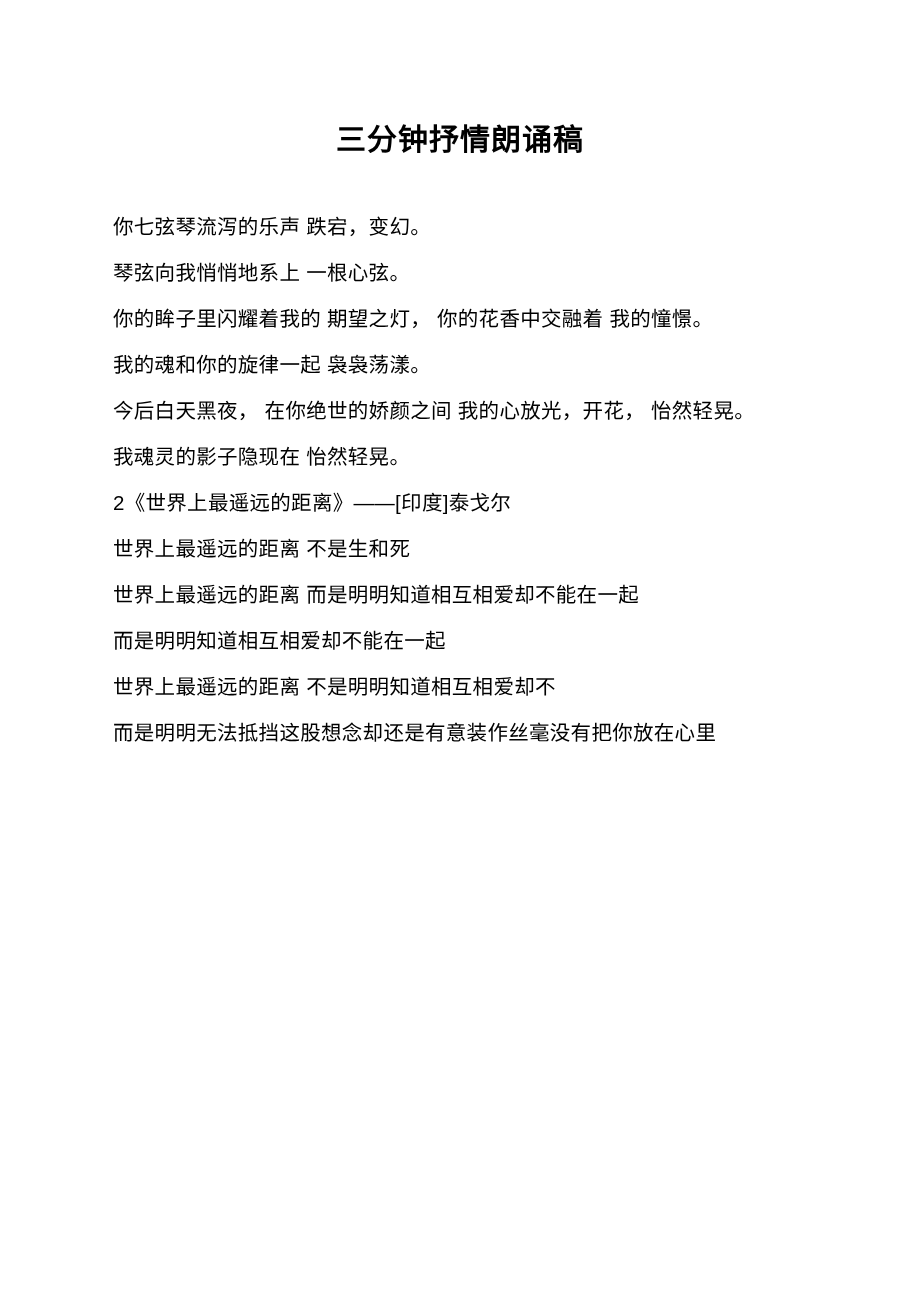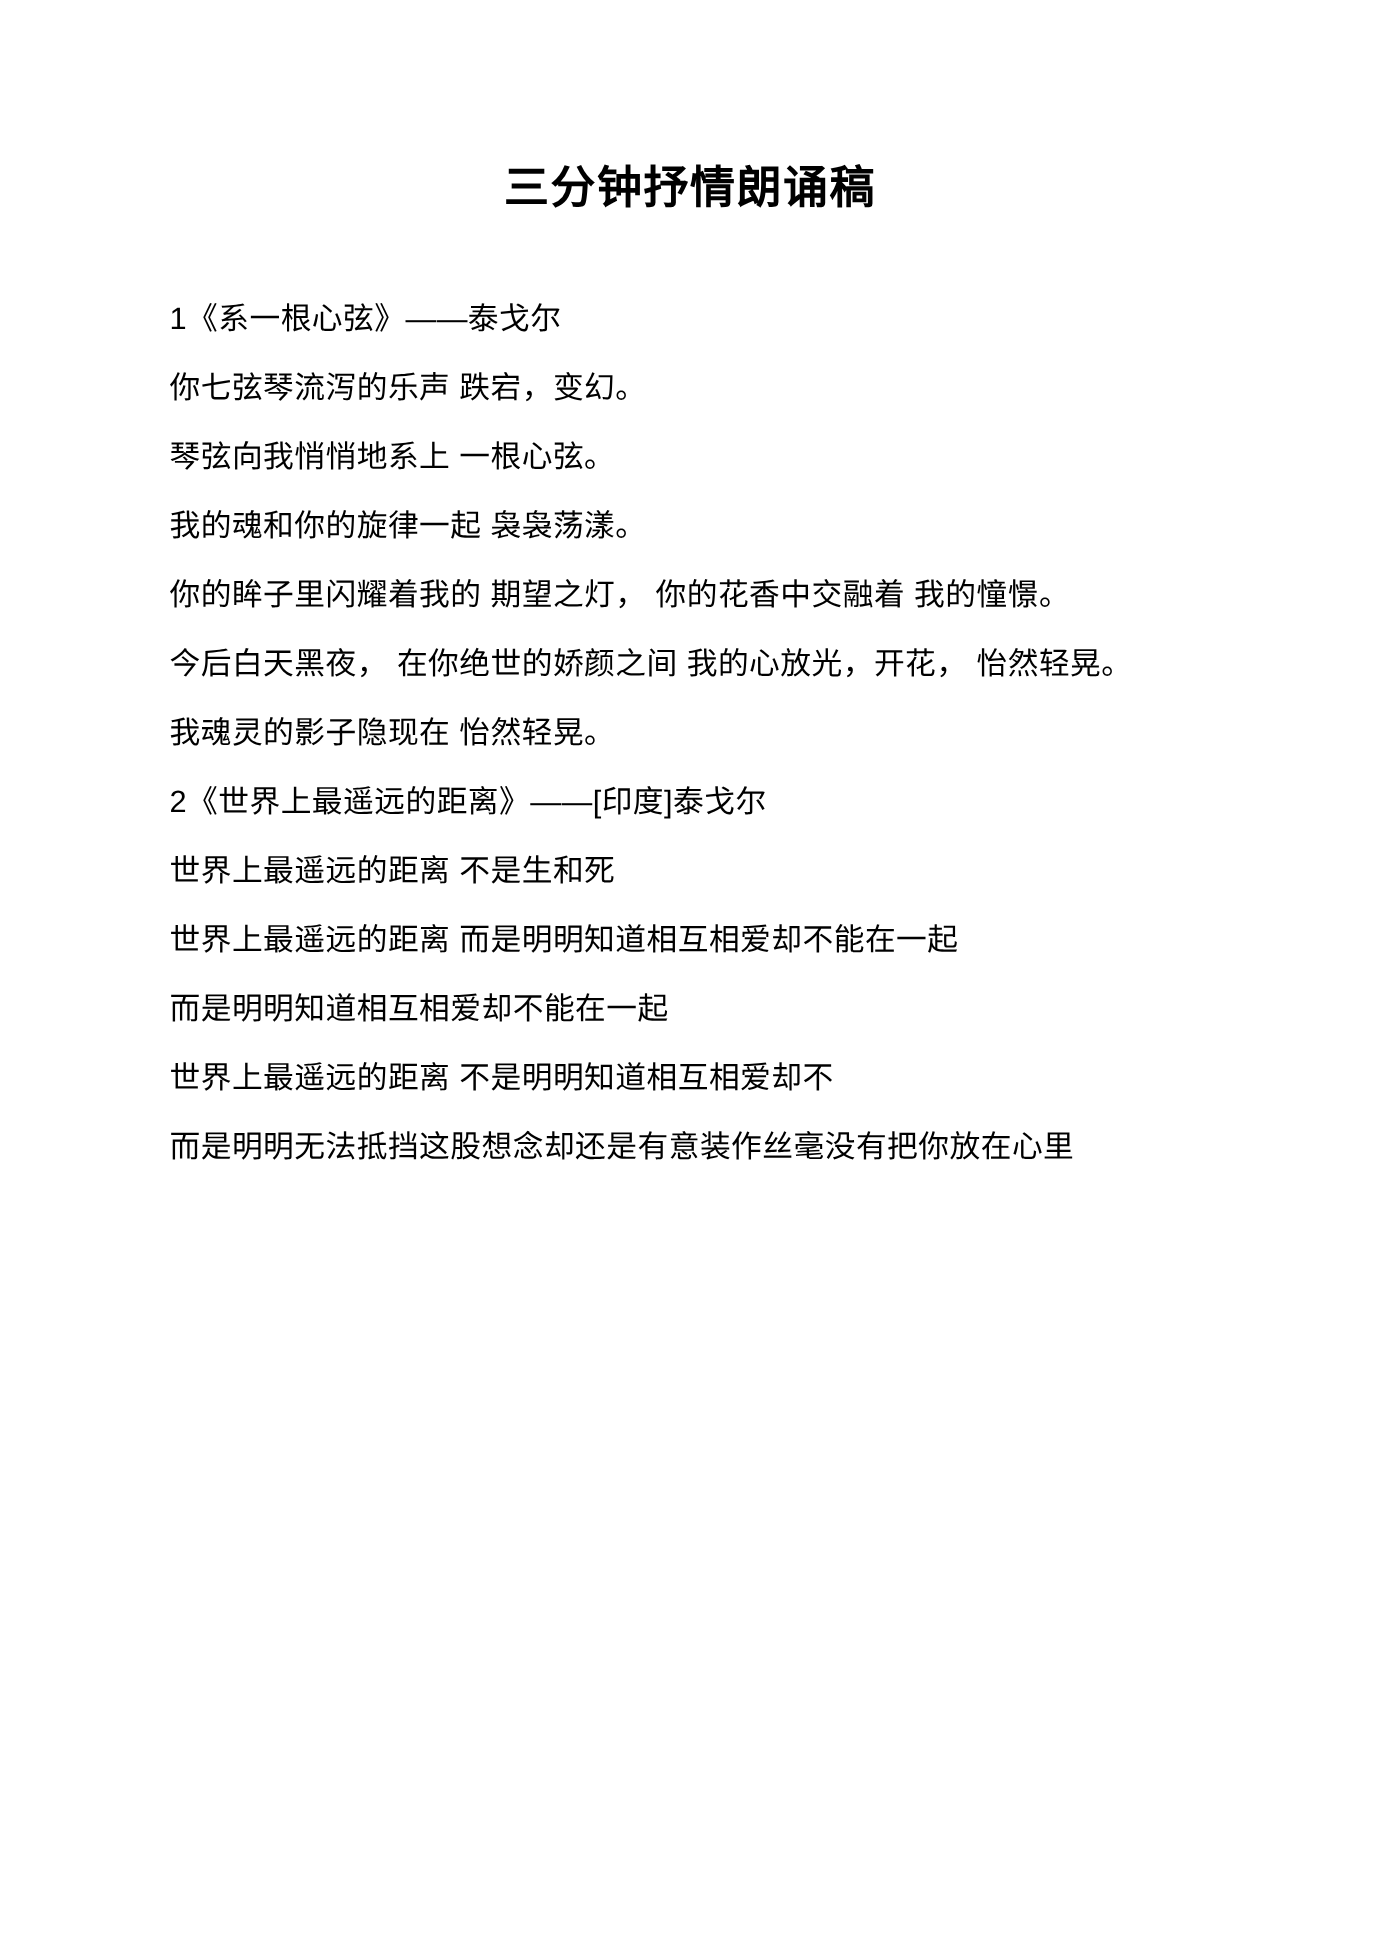--- a/index.html
+++ b/index.html
@@ -22,21 +22,21 @@
     padding: 96px 72px 40px 72px;
     background: #ffffff;
   }
   .doc-title {
     text-align: center;
     font-family: Liberation Serif, serif;
     font-weight: bold;
     font-size: 30px;
     line-height: 40px;
     letter-spacing: 1px;
-    margin: 10px 0 44px 0;
+    margin: 24px 0 44px 0;
   }
   .body-text {
     font-family: "Liberation Sans", "DejaVu Sans", sans-serif;
     font-size: 20.5px;
     line-height: 46px;
     letter-spacing: 0.3px;
   }
   .para {
     margin: 0;
     text-indent: 2em;
@@ -44,25 +44,24 @@
   }
 </style>
 </head>
 <body>
 
 <div class="page">
 
   <h1 class="doc-title">三分钟抒情朗诵稿</h1>
 
   <div class="body-text">
-    <p class="para">1《系一根心弦》——泰戈尔</p>
     <p class="para">你七弦琴流泻的乐声 跌宕，变幻。</p>
     <p class="para">琴弦向我悄悄地系上 一根心弦。</p>
+    <p class="para">你的眸子里闪耀着我的 期望之灯， 你的花香中交融着 我的憧憬。</p>
     <p class="para">我的魂和你的旋律一起 袅袅荡漾。</p>
-    <p class="para">你的眸子里闪耀着我的 期望之灯， 你的花香中交融着 我的憧憬。</p>
     <p class="para">今后白天黑夜， 在你绝世的娇颜之间 我的心放光，开花， 怡然轻晃。</p>
     <p class="para">我魂灵的影子隐现在 怡然轻晃。</p>
     <p class="para">2《世界上最遥远的距离》——[印度]泰戈尔</p>
     <p class="para">世界上最遥远的距离 不是生和死</p>
     <p class="para">世界上最遥远的距离 而是明明知道相互相爱却不能在一起</p>
     <p class="para">而是明明知道相互相爱却不能在一起</p>
     <p class="para">世界上最遥远的距离 不是明明知道相互相爱却不</p>
     <p class="para">而是明明无法抵挡这股想念却还是有意装作丝毫没有把你放在心里</p>
   </div>
 

